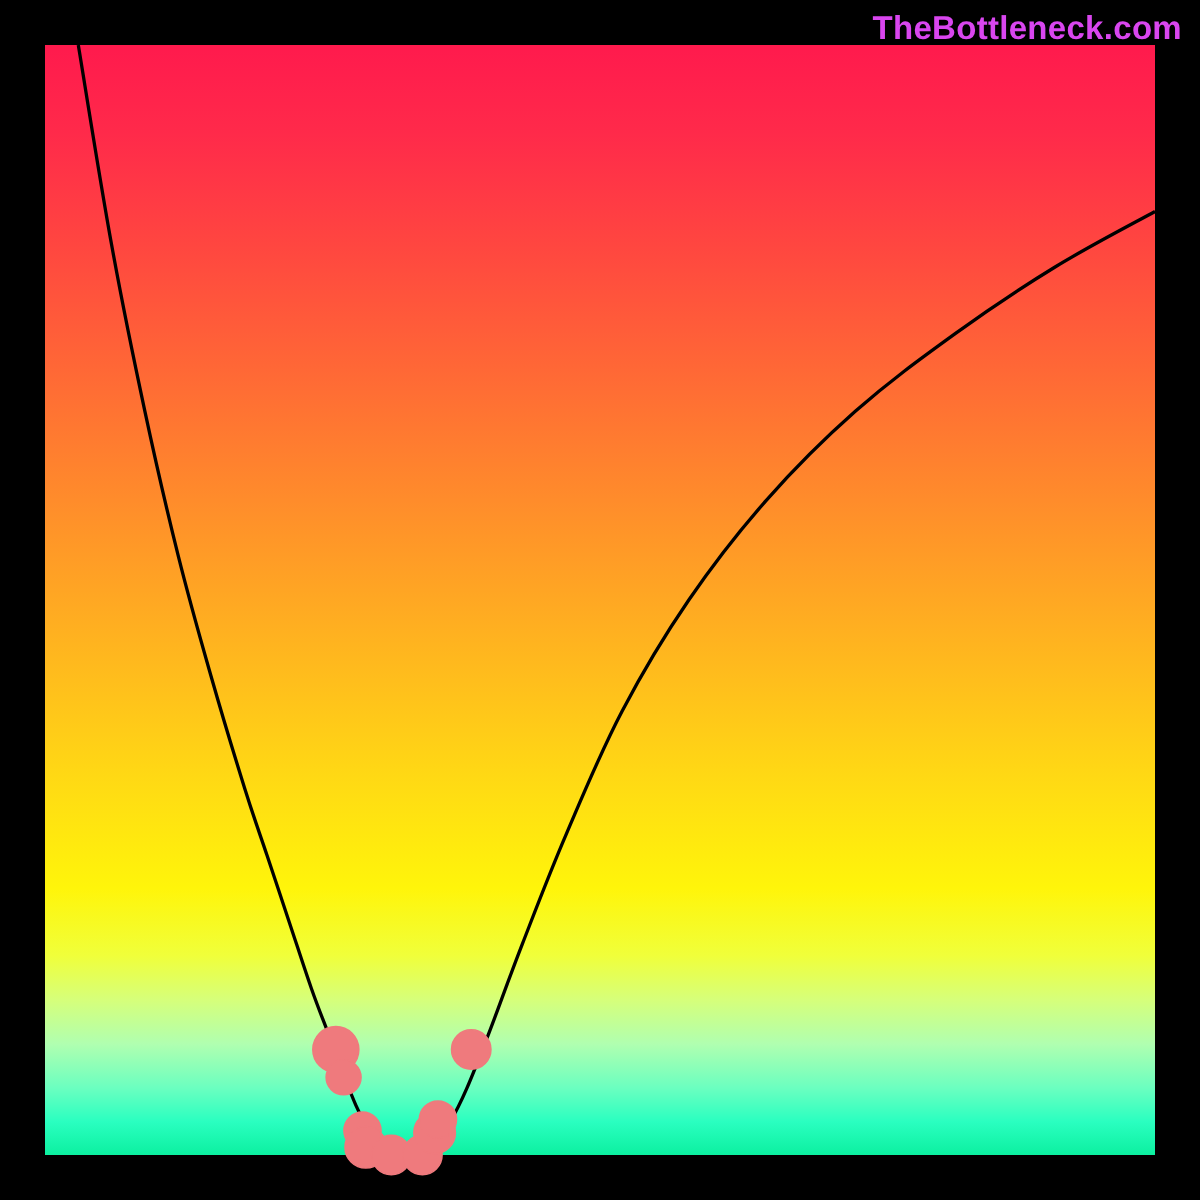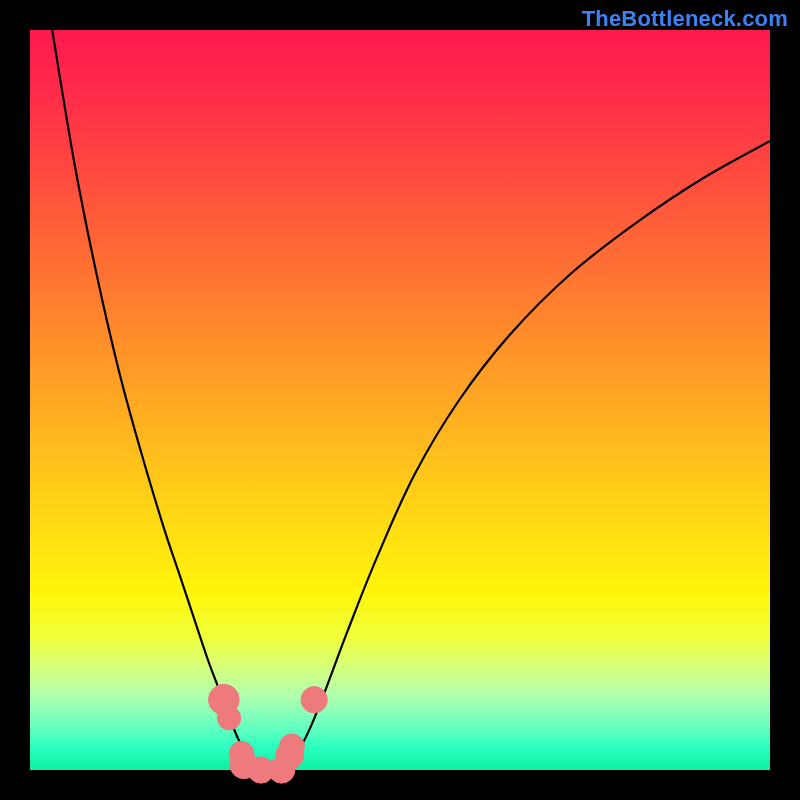--- a/index.html
+++ b/index.html
@@ -28,21 +28,21 @@
       #6affc0 94%,
       #2affc0 97%,
       #0cf0a0 100%);
   }
   .watermark {
     position: absolute;
     top: 6px; right: 12px;
     font-family: Arial, Helvetica, sans-serif;
     font-size: 22px;
     font-weight: 600;
-    color: #3b82f6;
+    color: #d946ef;
     letter-spacing: 0.2px;
   }
   svg.curves {
     position: absolute;
     left: 30px; top: 30px;
     width: 740px; height: 740px;
     overflow: visible;
   }
   .curve { fill: none; stroke: #000; stroke-width: 2.2; }
   .dot { fill: #ef7a7d; stroke: #ef7a7d; }

